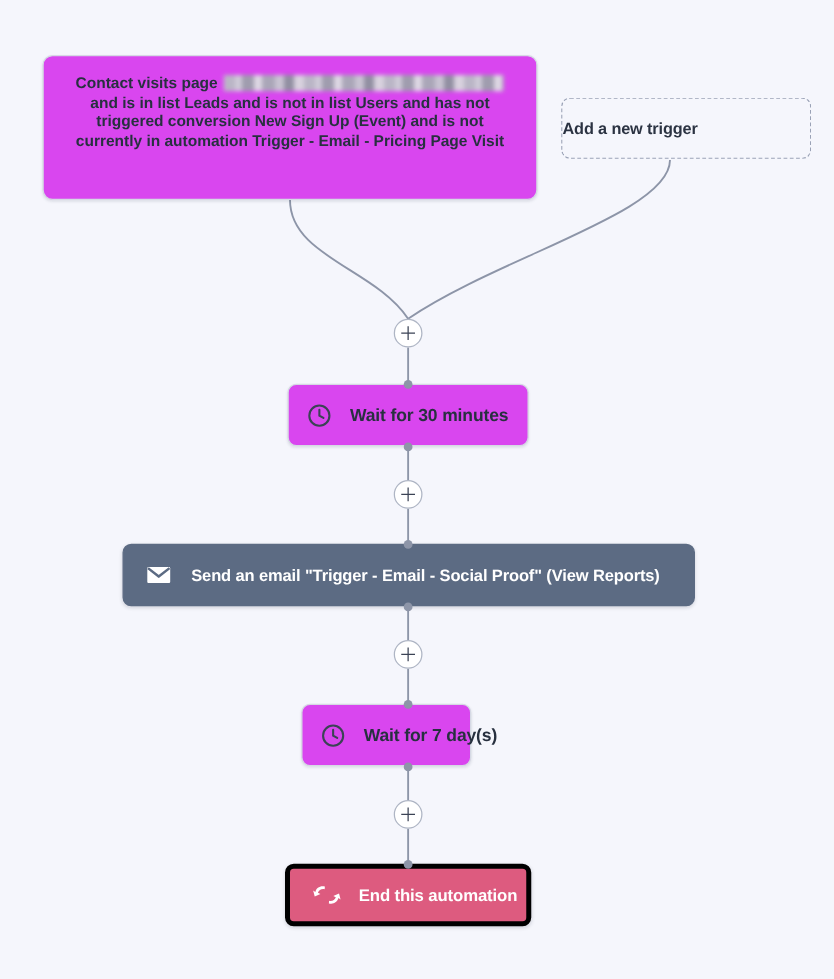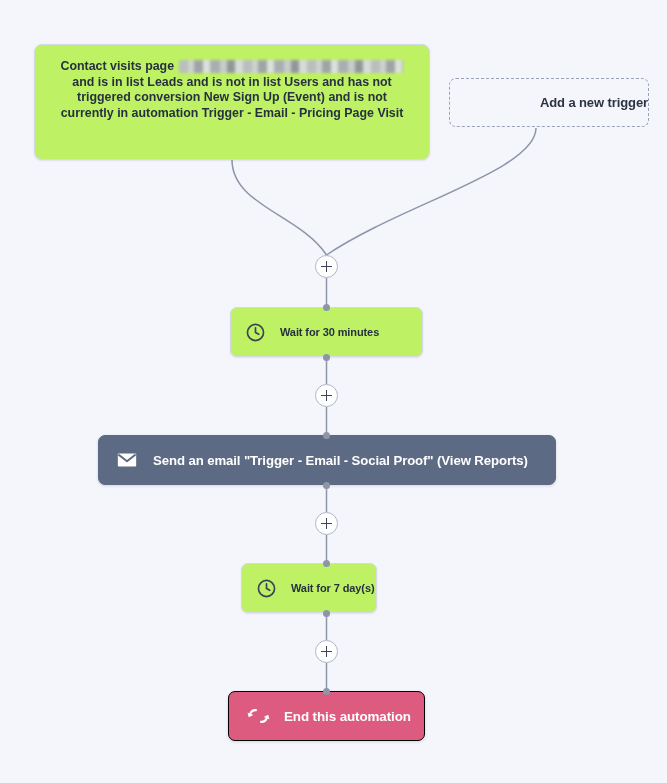--- a/index.html
+++ b/index.html
@@ -42,27 +42,27 @@
     z-index: 1;
   }
 
   
   .node {
     position: absolute;
     z-index: 3;
     border-radius: 7px;
     display: flex;
     align-items: center;
-    background: #bef264;
+    background: #d946ef;
     border: 1px solid #d5d9e4;
     box-shadow: 0 1px 2px rgba(38,46,64,.10);
   }
 
   .node-label {
-    font-size: 11px;
+    font-size: 14px;
     font-weight: bold;
     letter-spacing: -0.1px;
     white-space: nowrap;
   }
 
   
   .trigger-card {
     left: 34px;
     top: 44px;
     width: 396px;
@@ -103,21 +103,21 @@
   
   .add-trigger {
     left: 449px;
     top: 78px;
     width: 200px;
     height: 49px;
     border: 1.6px dashed #9aa2b6;
     border-radius: 7px;
     background: transparent;
     box-shadow: none;
-    justify-content: flex-end;
+    justify-content: flex-start;
     cursor: pointer;
   }
   .add-trigger .node-label { font-size: 13px; color: #2b3342; }
 
   
   .wait-30 {
     left: 230px;
     top: 307px;
     width: 193px;
     height: 50px;
@@ -149,21 +149,21 @@
 
   
   .end-node {
     left: 228px;
     top: 691px;
     width: 197px;
     height: 50px;
     padding-left: 18px;
     gap: 14px;
     background: #dd5b7f;
-    border: 1px solid #000000;
+    border: 4px solid #000000;
     box-shadow: 0 1px 3px rgba(38,46,64,.16);
   }
   .end-node .node-label { color: #ffffff; font-size: 13.4px; }
 
   
   .icon { display: flex; align-items: center; justify-content: center; flex: 0 0 auto; }
   .icon svg { display: block; }
 
   
   .plus-btn {

